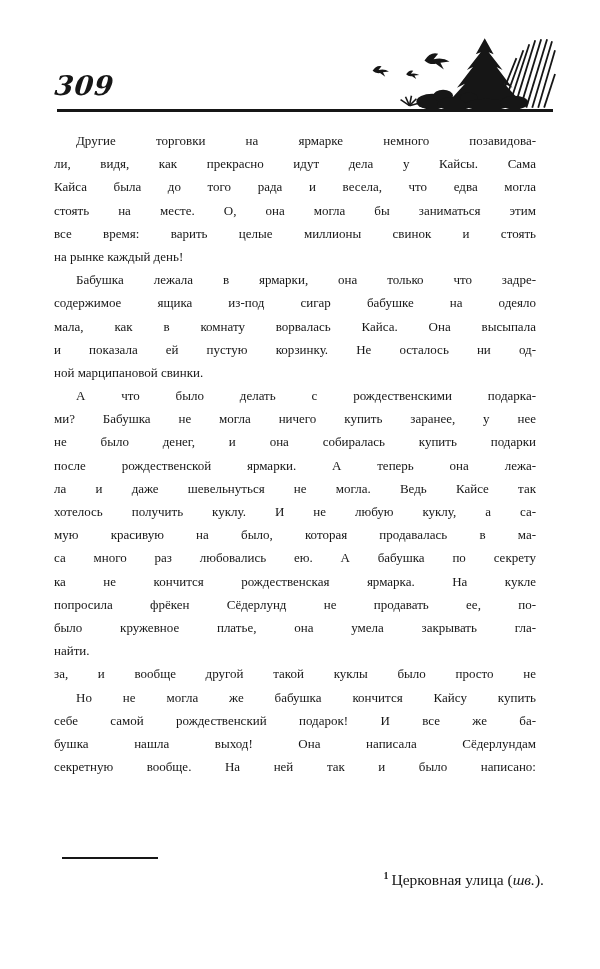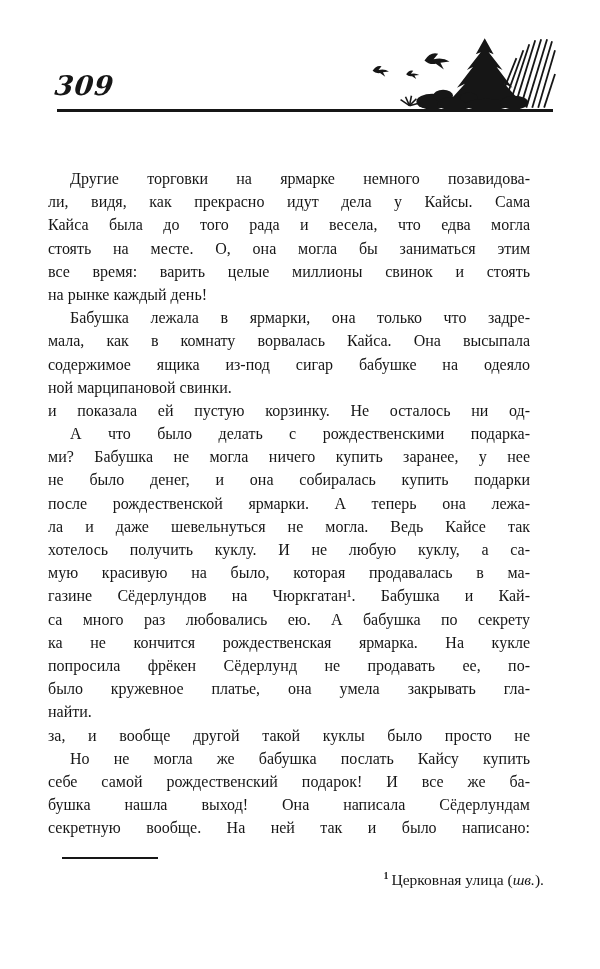--- a/index.html
+++ b/index.html
@@ -42,26 +42,25 @@
     position: absolute;
     left: 358px;
     top: 32px;
     width: 198px;
     height: 78px;
   }
 
   
   .body-text {
     position: absolute;
-    left: 48px;
+    left: 54px;
     top: 129px;
     width: 482px;
-    font-size: 16px;
+    font-size: 13px;
     line-height: 23.2px;
-    margin-top: 38px;
   }
   .para { margin: 0; }
   .line {
     text-align: justify;
     text-align-last: justify;
     white-space: normal;
     height: 23.2px;
     overflow: hidden;
   }
   .line.indent { padding-left: 22px; }
@@ -147,43 +146,42 @@
         <div class="para">
           <div class="line indent">Другие торговки на ярмарке немного позавидова-</div>
           <div class="line">ли, видя, как прекрасно идут дела у Кайсы. Сама</div>
           <div class="line">Кайса была до того рада и весела, что едва могла</div>
           <div class="line">стоять на месте. О, она могла бы заниматься этим</div>
           <div class="line">все время: варить целые миллионы свинок и стоять</div>
           <div class="line last">на рынке каждый день!</div>
         </div>
         <div class="para">
           <div class="line indent">Бабушка лежала в ярмарки, она только что задре-</div>
+          <div class="line">содержимое ящика из-под сигар бабушке на одеяло</div>
           <div class="line">мала, как в комнату ворвалась Кайса. Она высыпала</div>
-          <div class="line">содержимое ящика из-под сигар бабушке на одеяло</div>
+          <div class="line">и показала ей пустую корзинку. Не осталось ни од-</div>
           <div class="line last">ной марципановой свинки.</div>
-          <div class="line">и показала ей пустую корзинку. Не осталось ни од-</div>
         </div>
         <div class="para">
           <div class="line indent">А что было делать с рождественскими подарка-</div>
           <div class="line">ми? Бабушка не могла ничего купить заранее, у нее</div>
           <div class="line">не было денег, и она собиралась купить подарки</div>
           <div class="line">после рождественской ярмарки. А теперь она лежа-</div>
           <div class="line">ла и даже шевельнуться не могла. Ведь Кайсе так</div>
           <div class="line">хотелось получить куклу. И не любую куклу, а са-</div>
           <div class="line">мую красивую на было, которая продавалась в ма-</div>
-          <div class="line">газине Сёдерлундов на Чюркгатан¹. Бабушка и Кай-</div>
           <div class="line">са много раз любовались ею. А бабушка по секрету</div>
           <div class="line">ка не кончится рождественская ярмарка. На кукле</div>
           <div class="line">попросила фрёкен Сёдерлунд не продавать ее, по-</div>
           <div class="line">было кружевное платье, она умела закрывать гла-</div>
           <div class="line last">найти.</div>
           <div class="line">за, и вообще другой такой куклы было просто не</div>
         </div>
         <div class="para">
-          <div class="line indent">Но не могла же бабушка послать Кайсу купить</div>
+          <div class="line indent">Но не могла же бабушка кончится Кайсу купить</div>
           <div class="line">себе самой рождественский подарок! И все же ба-</div>
           <div class="line">бушка нашла выход! Она написала Сёдерлундам</div>
           <div class="line">секретную вообще. На ней так и было написано:</div>
         </div>
       </div>
   </main>
 
   <div class="footnote-block">
     <div class="footnote-rule"></div>
     <p class="footnote">

